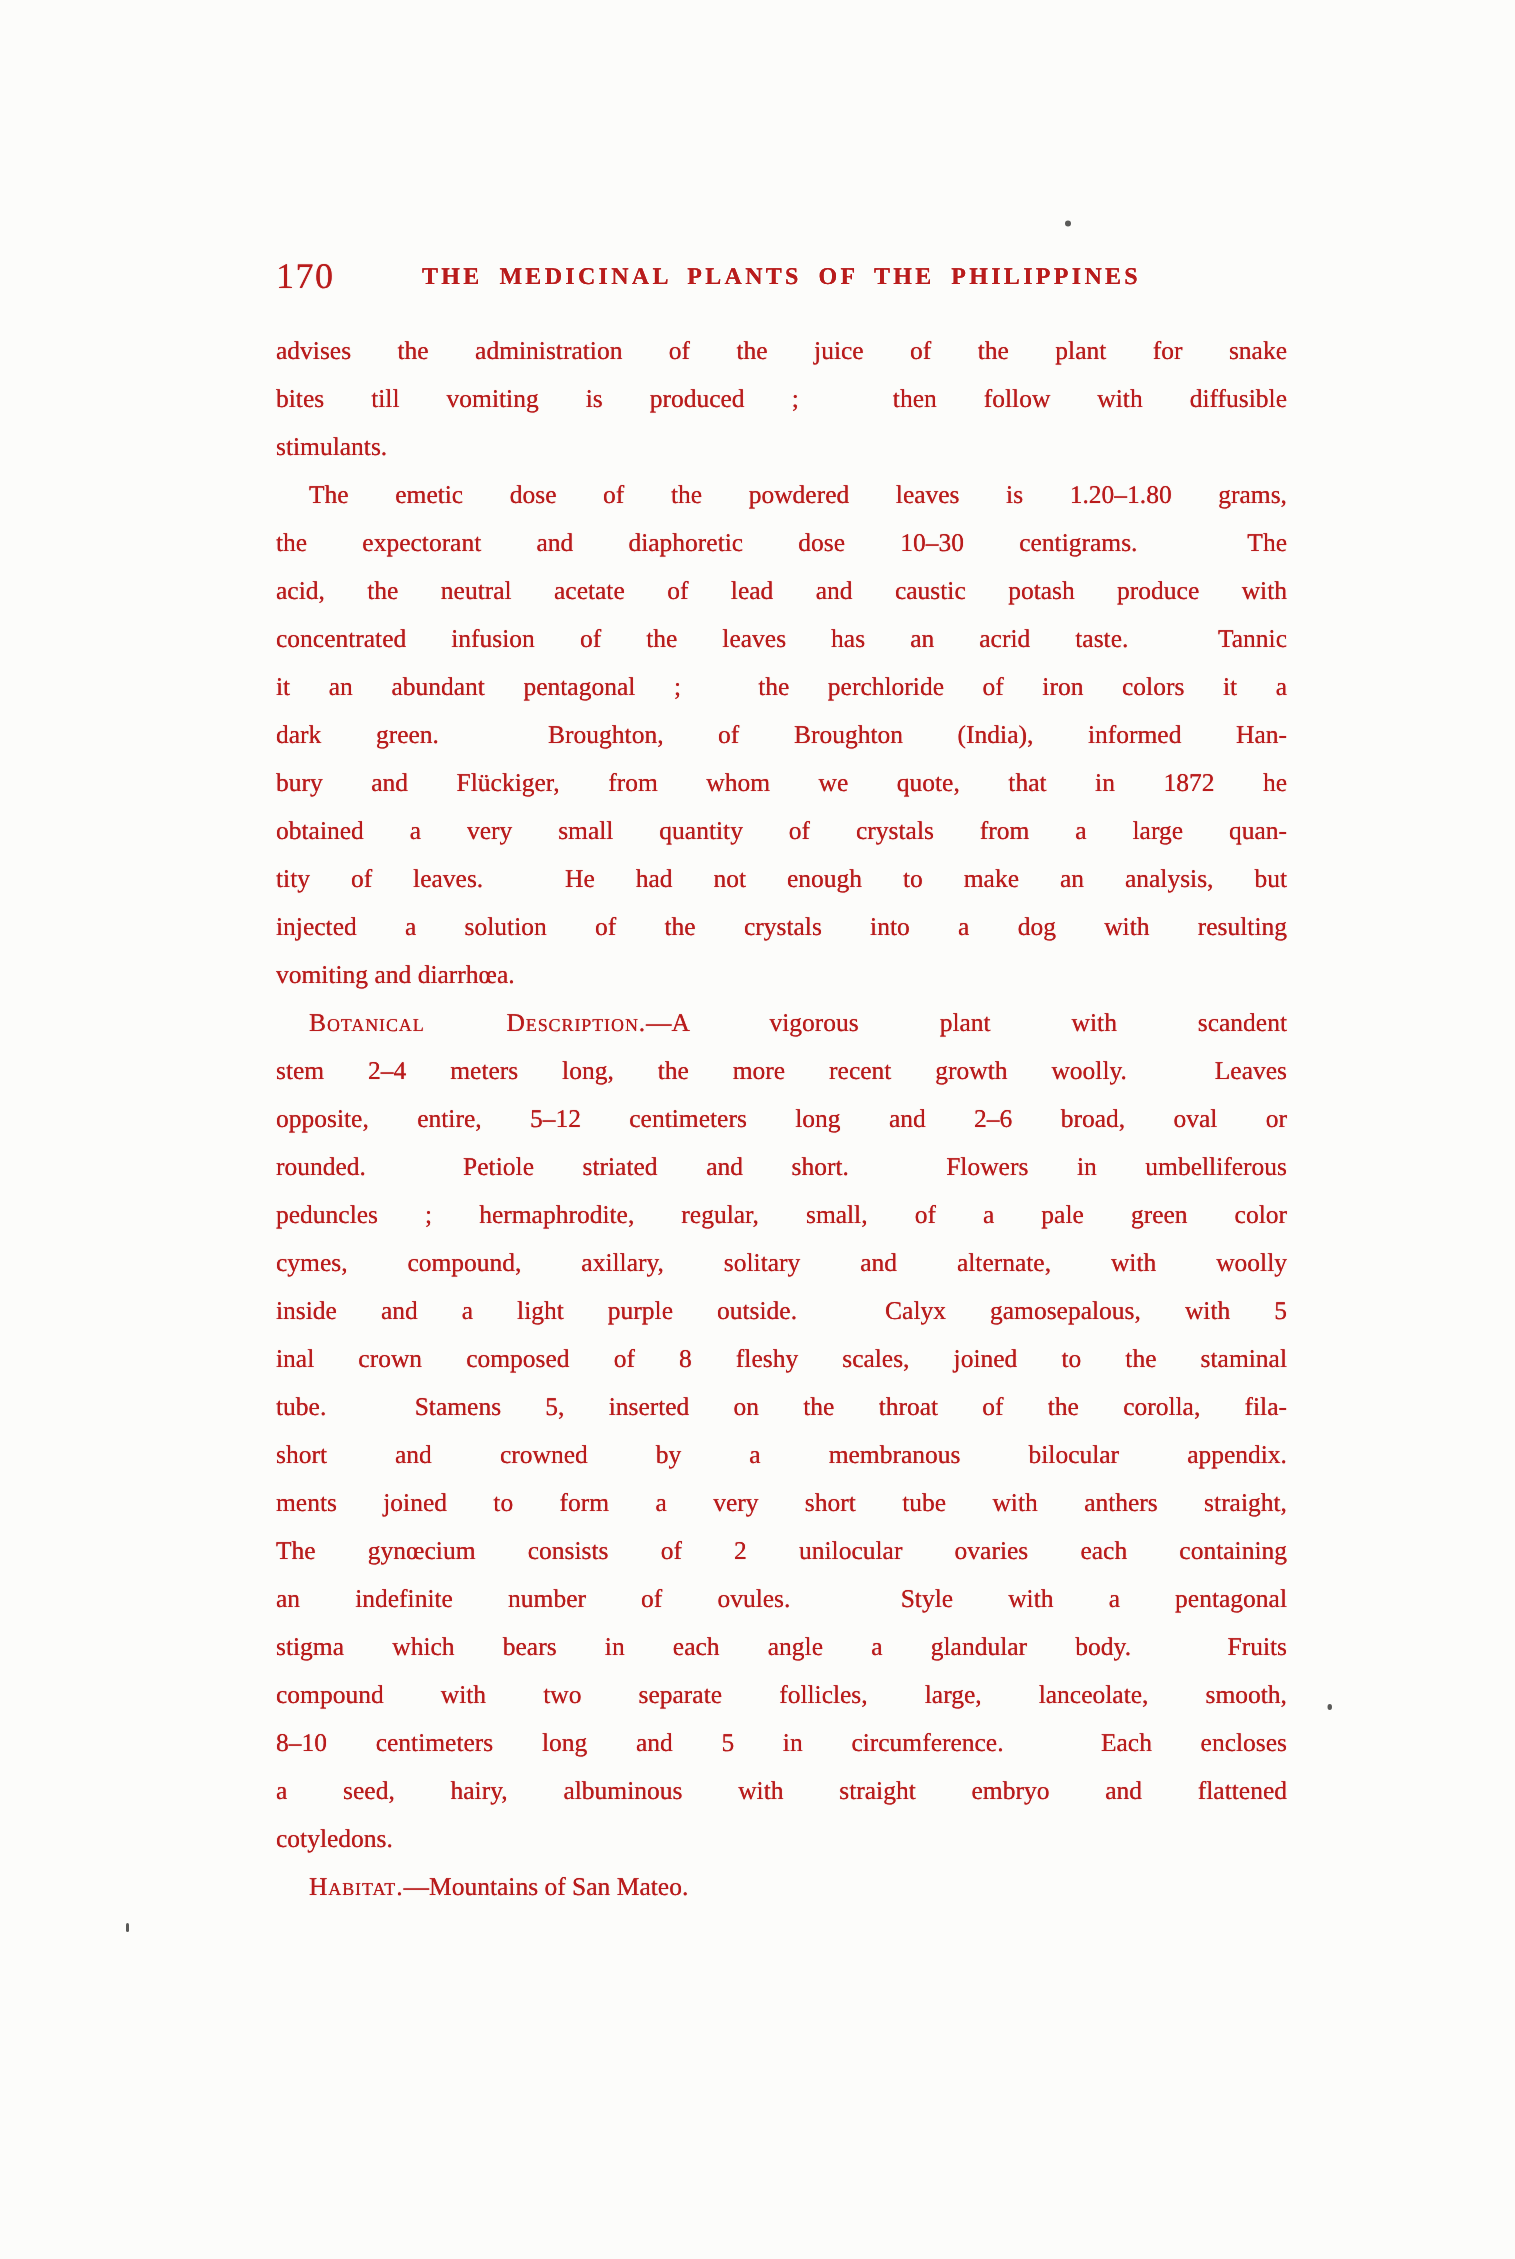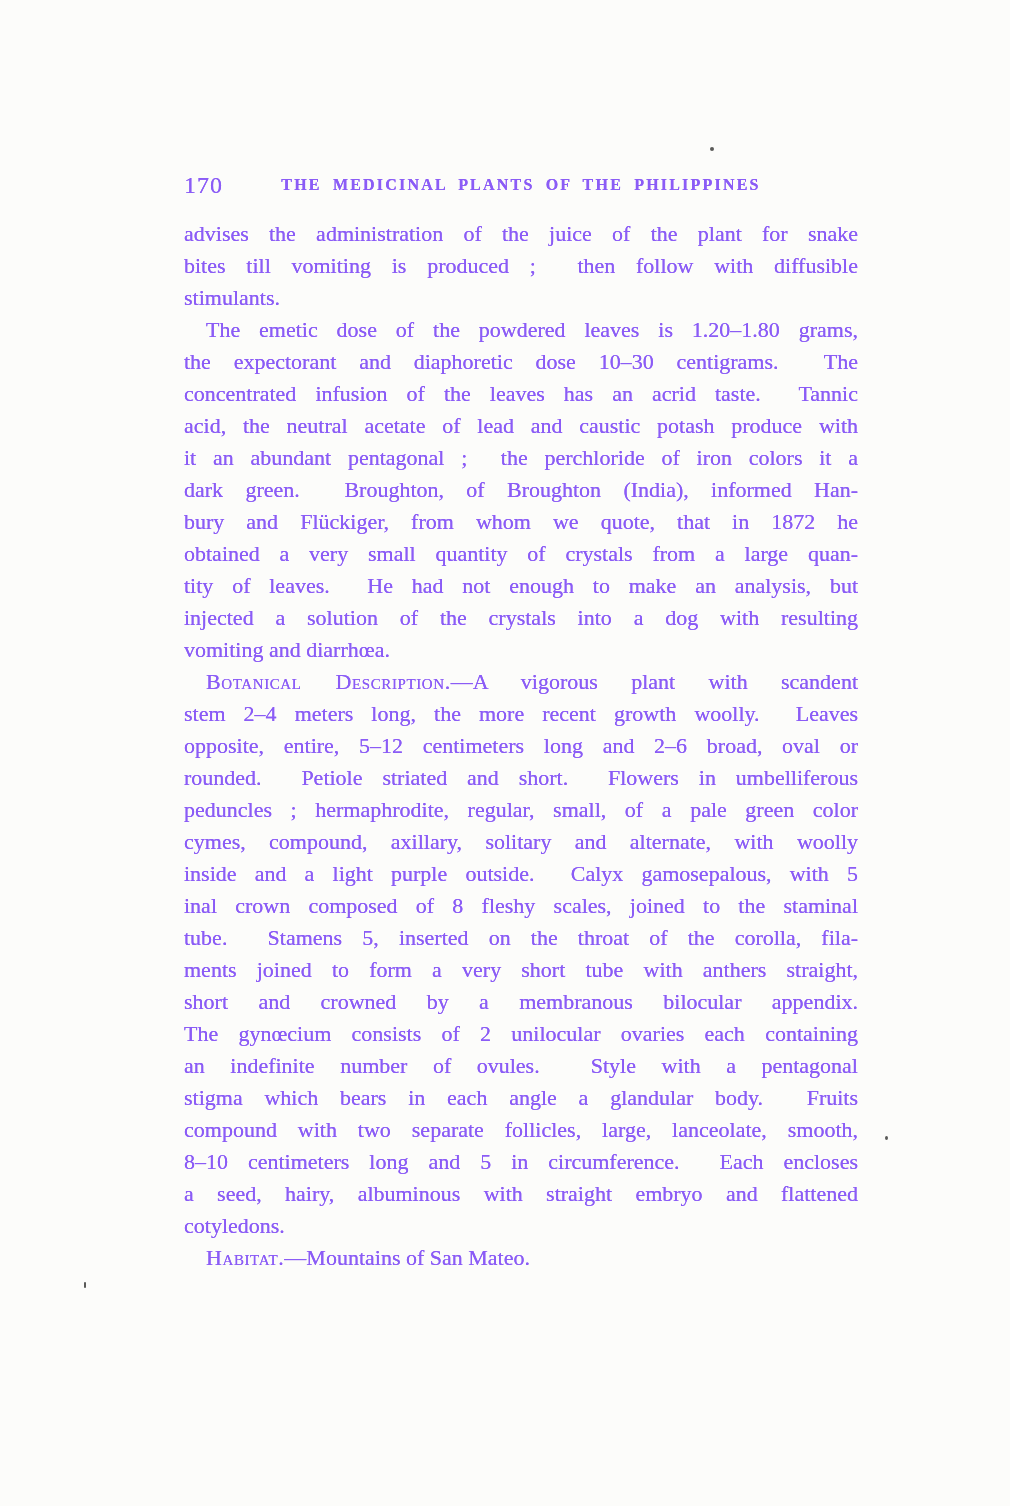--- a/index.html
+++ b/index.html
@@ -6,21 +6,21 @@
     margin: 0;
     padding: 0;
     background: #e8e8e6;
   }
   .page {
     position: relative;
     width: 1010px;
     height: 1506px;
     background: #fcfcfa;
     overflow: hidden;
-    color: #8b5cf6;
+    color: #b91c1c;
     font-family: "Liberation Serif", "DejaVu Serif", serif;
   }
   .textblock {
     position: absolute;
     left: 184px;
     top: 172px;
     width: 674px;
   }
   .running-header {
     position: relative;
@@ -39,21 +39,21 @@
     text-align: center;
     font-size: 16px;
     font-weight: bold;
     letter-spacing: 2.2px;
     word-spacing: 5px;
     padding-top: 4px;
     white-space: nowrap;
     text-shadow: 0 0 0.4px currentColor;
   }
   .page-body {
-    font-size: 22px;
+    font-size: 17px;
   }
   .para {
     margin: 0;
   }
   .line {
     line-height: 32px;
     text-align: justify;
     text-align-last: justify;
     white-space: pre-wrap;
     text-shadow: 0 0 0.45px currentColor;
@@ -93,42 +93,42 @@
     <div class="page-body">
 
     <div class="para">
           <div class="line"><span>advises the administration of the juice of the plant for snake</span></div>
           <div class="line"><span>bites till vomiting is produced ;  then follow with diffusible</span></div>
           <div class="line last"><span>stimulants.</span></div>
         </div>
         <div class="para indent">
           <div class="line"><span>The emetic dose of the powdered leaves is 1.20–1.80 grams,</span></div>
           <div class="line"><span>the expectorant and diaphoretic dose 10–30 centigrams.  The</span></div>
+          <div class="line"><span>acid, the neutral acetate of lead and caustic potash produce with</span></div>
           <div class="line"><span>concentrated infusion of the leaves has an acrid taste.  Tannic</span></div>
-          <div class="line"><span>acid, the neutral acetate of lead and caustic potash produce with</span></div>
           <div class="line"><span>it an abundant pentagonal ;  the perchloride of iron colors it a</span></div>
           <div class="line"><span>dark green.  Broughton, of Broughton (India), informed Han-</span></div>
           <div class="line"><span>bury and Flückiger, from whom we quote, that in 1872 he</span></div>
           <div class="line"><span>obtained a very small quantity of crystals from a large quan-</span></div>
           <div class="line"><span>tity of leaves.  He had not enough to make an analysis, but</span></div>
           <div class="line"><span>injected a solution of the crystals into a dog with resulting</span></div>
           <div class="line last"><span>vomiting and diarrhœa.</span></div>
         </div>
         <div class="para indent">
           <div class="line"><span class="sc">Botanical Description.</span><span>—A vigorous plant with scandent</span></div>
           <div class="line"><span>stem 2–4 meters long, the more recent growth woolly.  Leaves</span></div>
           <div class="line"><span>opposite, entire, 5–12 centimeters long and 2–6 broad, oval or</span></div>
           <div class="line"><span>rounded.  Petiole striated and short.  Flowers in umbelliferous</span></div>
           <div class="line"><span>peduncles ; hermaphrodite, regular, small, of a pale green color</span></div>
           <div class="line"><span>cymes, compound, axillary, solitary and alternate, with woolly</span></div>
           <div class="line"><span>inside and a light purple outside.  Calyx gamosepalous, with 5</span></div>
           <div class="line"><span>inal crown composed of 8 fleshy scales, joined to the staminal</span></div>
           <div class="line"><span>tube.  Stamens 5, inserted on the throat of the corolla, fila-</span></div>
+          <div class="line"><span>short and crowned by a membranous bilocular appendix.</span></div>
           <div class="line"><span>ments joined to form a very short tube with anthers straight,</span></div>
-          <div class="line"><span>short and crowned by a membranous bilocular appendix.</span></div>
           <div class="line"><span>The gynœcium consists of 2 unilocular ovaries each containing</span></div>
           <div class="line"><span>an indefinite number of ovules.  Style with a pentagonal</span></div>
           <div class="line"><span>stigma which bears in each angle a glandular body.  Fruits</span></div>
           <div class="line"><span>compound with two separate follicles, large, lanceolate, smooth,</span></div>
           <div class="line"><span>8–10 centimeters long and 5 in circumference.  Each encloses</span></div>
           <div class="line"><span>a seed, hairy, albuminous with straight embryo and flattened</span></div>
           <div class="line last"><span>cotyledons.</span></div>
         </div>
         <div class="para indent">
           <div class="line last"><span class="sc">Habitat.</span><span>—Mountains of San Mateo.</span></div>

